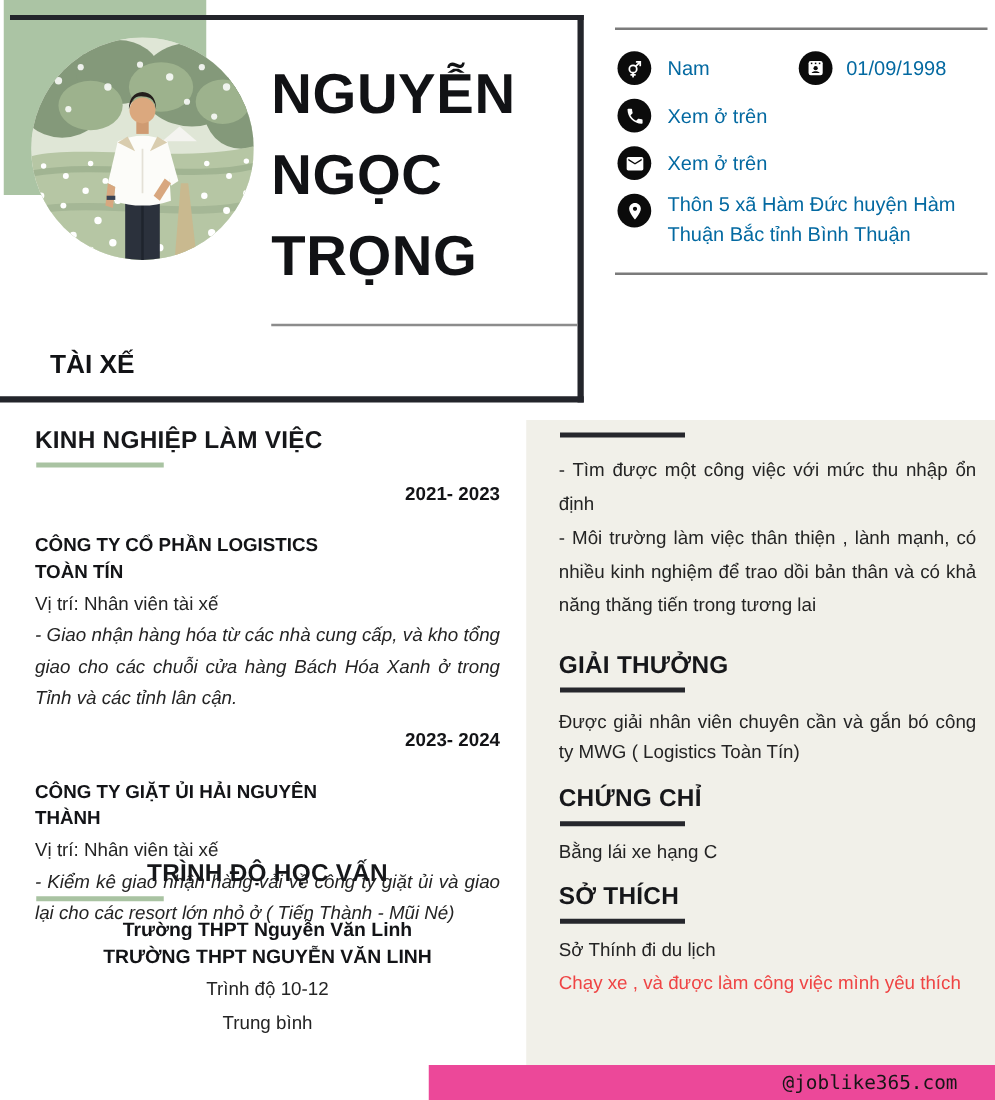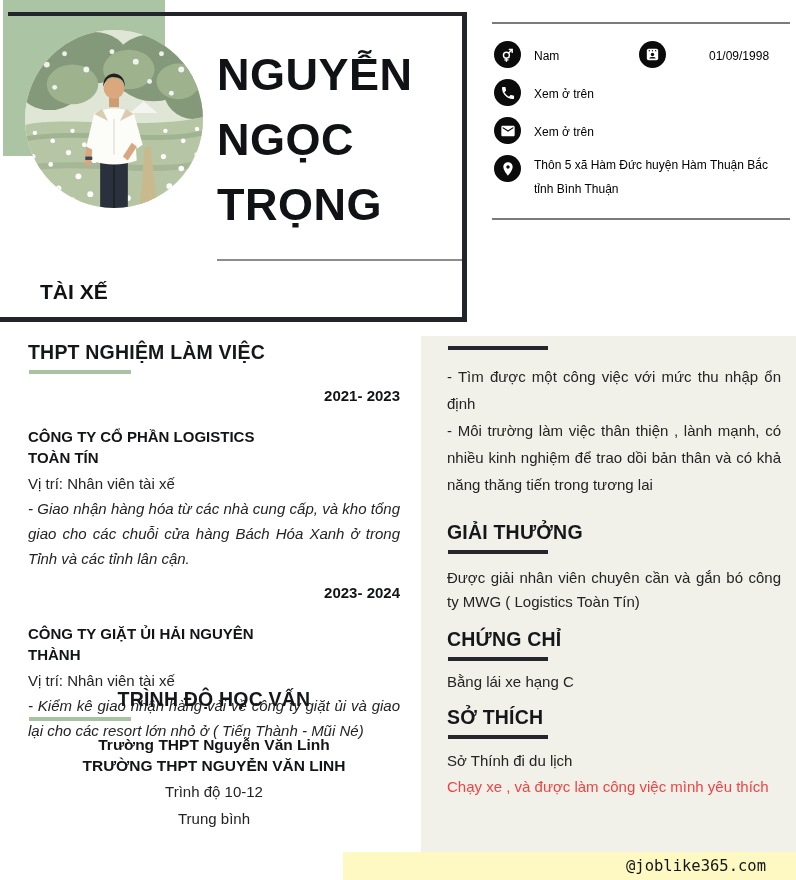--- a/index.html
+++ b/index.html
@@ -9,40 +9,40 @@
   
   .green-square{left:3px;top:0;width:162px;height:156px;background:#abc4a4;}
   .line{background:#23252b;}
   .photo{left:25px;top:30px;width:178px;height:178px;border-radius:50%;overflow:hidden;background:#dde5d4;}
   .name{left:217px;top:42px;width:250px;font-size:45px;line-height:65px;font-weight:800;color:#111215;letter-spacing:.5px;}
   .name-rule{left:217px;top:259px;width:245px;height:2px;background:#8c8c8c;}
   .jobtitle{left:40px;top:280px;font-size:21px;font-weight:700;color:#111215;}
   
   .c-rule{background:#7b7b7b;height:2px;width:298px;left:492px;}
   .cicon{width:27px;height:27px;border-radius:50%;background:#0b0b0b;display:flex;align-items:center;justify-content:center;}
-  .ctext{font-size:12px;color:#000000;line-height:24px;}
+  .ctext{font-size:16px;color:#0369a1;line-height:24px;}
   
   .beige{left:421px;top:336px;width:375px;height:516px;background:#f1f0e9;}
   .section-h{font-size:19.5px;line-height:24px;font-weight:700;color:#16171a;margin:0;letter-spacing:.2px;}
   .rule-green{width:102px;height:4px;background:#a9c3a2;margin:6px 0 0 1px;}
   .rule-dark{width:100px;height:4px;background:#26272c;margin:6px 0 0 1px;}
   .lcol{left:28px;width:372px;}
   .rcol{left:447px;width:334px;}
   .company-row{display:flex;justify-content:space-between;margin-top:12px;}
   .company{font-weight:700;font-size:15px;line-height:21px;width:237px;color:#131417;margin-top:40px;}
   .period{font-weight:700;font-size:15px;color:#131417;white-space:nowrap;padding-top:1px;}
   .position{font-size:15px;margin-top:7px;color:#242424;}
   .desc{font-size:15px;line-height:25px;text-align:justify;margin-top:4px;color:#242424;font-style:italic;}
   .edu-bold{font-weight:700;font-size:15.5px;line-height:21px;color:#131417;}
   .edu-line{font-size:15px;line-height:19px;margin-top:6px;color:#242424;}
   .rpara{font-size:15px;line-height:27px;text-align:justify;color:#242424;margin:13px 0 0 0;}
   .rline{font-size:15px;line-height:20px;color:#242424;margin:12px 0 0 0;}
   .rline2{font-size:15px;line-height:20px;color:#ef4444;margin:6px 0 0 0;}
   
-  .footer{left:343px;top:852px;width:453px;height:28px;background:#fef9c3;display:flex;align-items:center;justify-content:flex-end;}
+  .footer{left:343px;top:852px;width:453px;height:28px;background:#ec4899;display:flex;align-items:center;justify-content:flex-end;}
   .footer span{font-family:"DejaVu Sans Mono",monospace;font-size:15.5px;color:#161616;padding-right:30px;}
 </style>
 </head>
 <body>
 
 <div class="page">
 
   <div class="abs green-square"></div>
 
   <div class="abs line" style="left:8px;top:12px;width:459px;height:4px;"></div>
@@ -158,21 +158,21 @@
   <div class="abs cicon" style="left:639px;top:41px;">
     <svg width="17" height="17" viewBox="0 0 24 24">
       <rect x="4" y="4" width="16" height="16" rx="2.5" fill="#ffffff"></rect>
       <rect x="6.6" y="5.8" width="1.7" height="1.7" fill="#0b0b0b"></rect>
       <rect x="11.1" y="5.8" width="1.7" height="1.7" fill="#0b0b0b"></rect>
       <rect x="15.6" y="5.8" width="1.7" height="1.7" fill="#0b0b0b"></rect>
       <circle cx="12" cy="12" r="2.4" fill="#0b0b0b"></circle>
       <path d="M7.4 17.6 c1-2.8 8.2-2.8 9.2 0 Z" fill="#0b0b0b"></path>
     </svg>
   </div>
-  <div class="abs ctext" style="left:677px;top:44px;margin-left:32px;">01/09/1998</div>
+  <div class="abs ctext" style="left:677px;top:44px;">01/09/1998</div>
 
   <div class="abs cicon" style="left:494px;top:79px;">
     <svg width="16" height="16" viewBox="0 0 24 24" fill="#ffffff">
       <path d="M6.6 10.8c1.5 2.9 3.8 5.2 6.7 6.7l2.2-2.2c.3-.3.7-.4 1-.2 1.1.4 2.3.6 3.6.6.6 0 1 .4 1 1V20c0 .6-.4 1-1 1C10.6 21 3 13.4 3 4c0-.6.4-1 1-1h3.5c.6 0 1 .4 1 1 0 1.2.2 2.4.6 3.6.1.3 0 .7-.2 1l-2.3 2.2z"></path>
     </svg>
   </div>
   <div class="abs ctext" style="left:534px;top:82px;">Xem ở trên</div>
 
   <div class="abs cicon" style="left:494px;top:117px;">
     <svg width="16" height="16" viewBox="0 0 24 24" fill="#ffffff">
@@ -186,21 +186,21 @@
       <path d="M12 2C8.1 2 5 5.1 5 9c0 5.2 7 13 7 13s7-7.8 7-13c0-3.9-3.1-7-7-7zm0 9.5c-1.4 0-2.5-1.1-2.5-2.5S10.6 6.5 12 6.5s2.5 1.1 2.5 2.5-1.1 2.5-2.5 2.5z"></path>
     </svg>
   </div>
   <div class="abs ctext" style="left:534px;top:153px;width:250px;">Thôn 5 xã Hàm Đức huyện Hàm Thuận Bắc tỉnh Bình Thuận</div>
 
   <div class="abs c-rule" style="top:218px;"></div>
 
   <div class="abs beige"></div>
 
   <div class="abs lcol" style="top:340px;">
-    <h2 class="section-h">THPT NGHIỆM LÀM VIỆC</h2>
+    <h2 class="section-h">KINH NGHIỆP LÀM VIỆC</h2>
     <div class="rule-green"></div>
 
     <div>
       <div class="company-row">
         <div class="company">CÔNG TY CỔ PHẦN LOGISTICS TOÀN TÍN</div>
         <div class="period">2021- 2023</div>
       </div>
       <div class="position">Vị trí: Nhân viên tài xế</div>
       <div class="desc">- Giao nhận hàng hóa từ các nhà cung cấp, và kho tổng giao cho các chuỗi cửa hàng Bách Hóa Xanh ở trong Tỉnh và các tỉnh lân cận.</div>
     </div>

